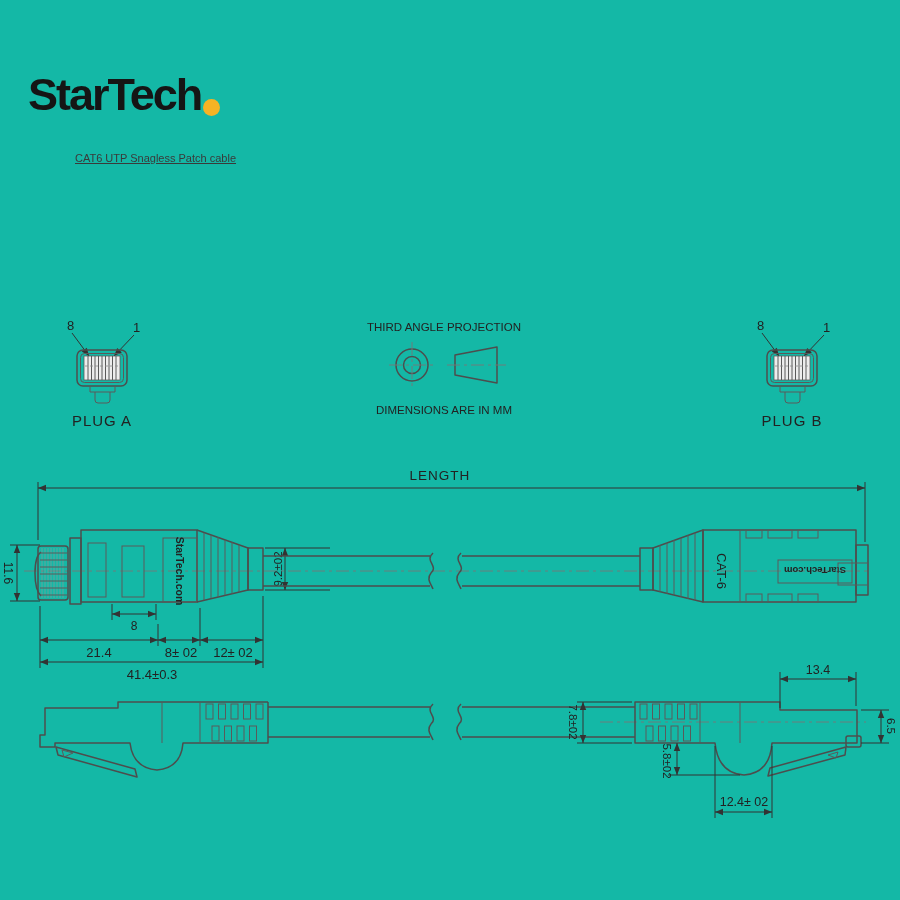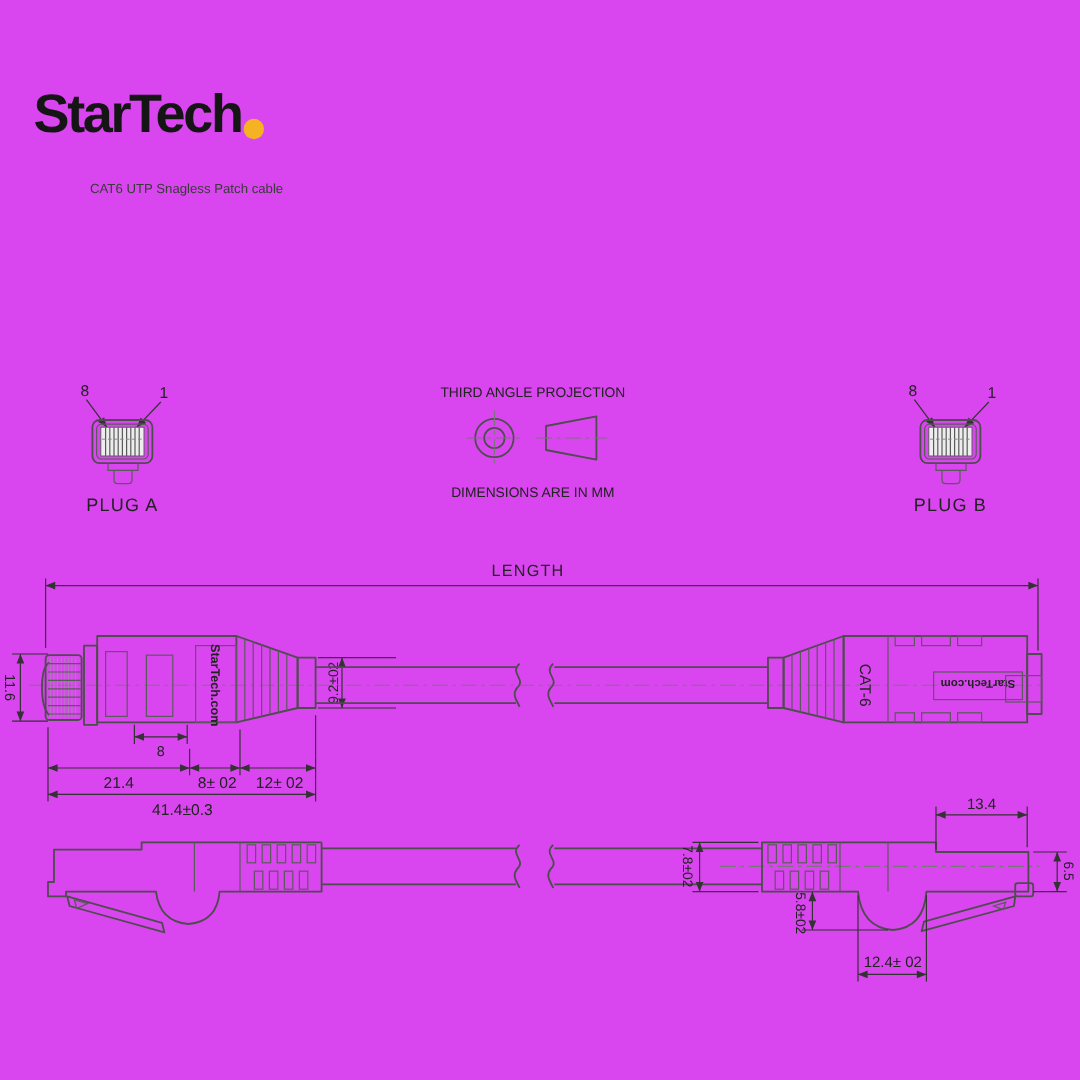--- a/index.html
+++ b/index.html
@@ -1,22 +1,22 @@
 <!DOCTYPE html>
 <html><head>
 <meta charset="utf-8">
 <style>
   html,body{margin:0;padding:0;background:#fff;}
-  #canvas{position:relative;width:900px;height:900px;background:#d946ef;overflow:hidden;
+  #canvas{position:relative;width:900px;height:900px;background:#14b8a6;overflow:hidden;
           font-family:"Liberation Sans",sans-serif;color:#222;}
   .abs{position:absolute;}
   #logo{left:28px;top:72px;font-size:45px;font-weight:bold;letter-spacing:-2px;color:#151515;
         display:flex;align-items:flex-end;line-height:1;}
   #logo .dot{display:inline-block;width:17px;height:17px;border-radius:50%;background:#F5B324;margin:0 2px 1px 2px;}
-  #subtitle{left:75px;top:152px;font-size:11px;color:#3a3a3a;}
+  #subtitle{left:75px;top:152px;font-size:11px;color:#3a3a3a;text-decoration:underline;}
   svg text{font-family:"Liberation Sans",sans-serif;fill:#222;}
   .part{stroke:#4d4d4d;stroke-width:1.5;fill:none;stroke-linejoin:round;}
   .partthin{stroke:#5a5a5a;stroke-width:1;fill:none;}
   .dim{stroke:#333;stroke-width:1;fill:none;}
   .ctr{stroke:#777;stroke-width:0.9;fill:none;stroke-dasharray:13 4 3 4;}
   .hatch{stroke:#999;stroke-width:0.6;}
 </style>
 </head>
 <body>
 

